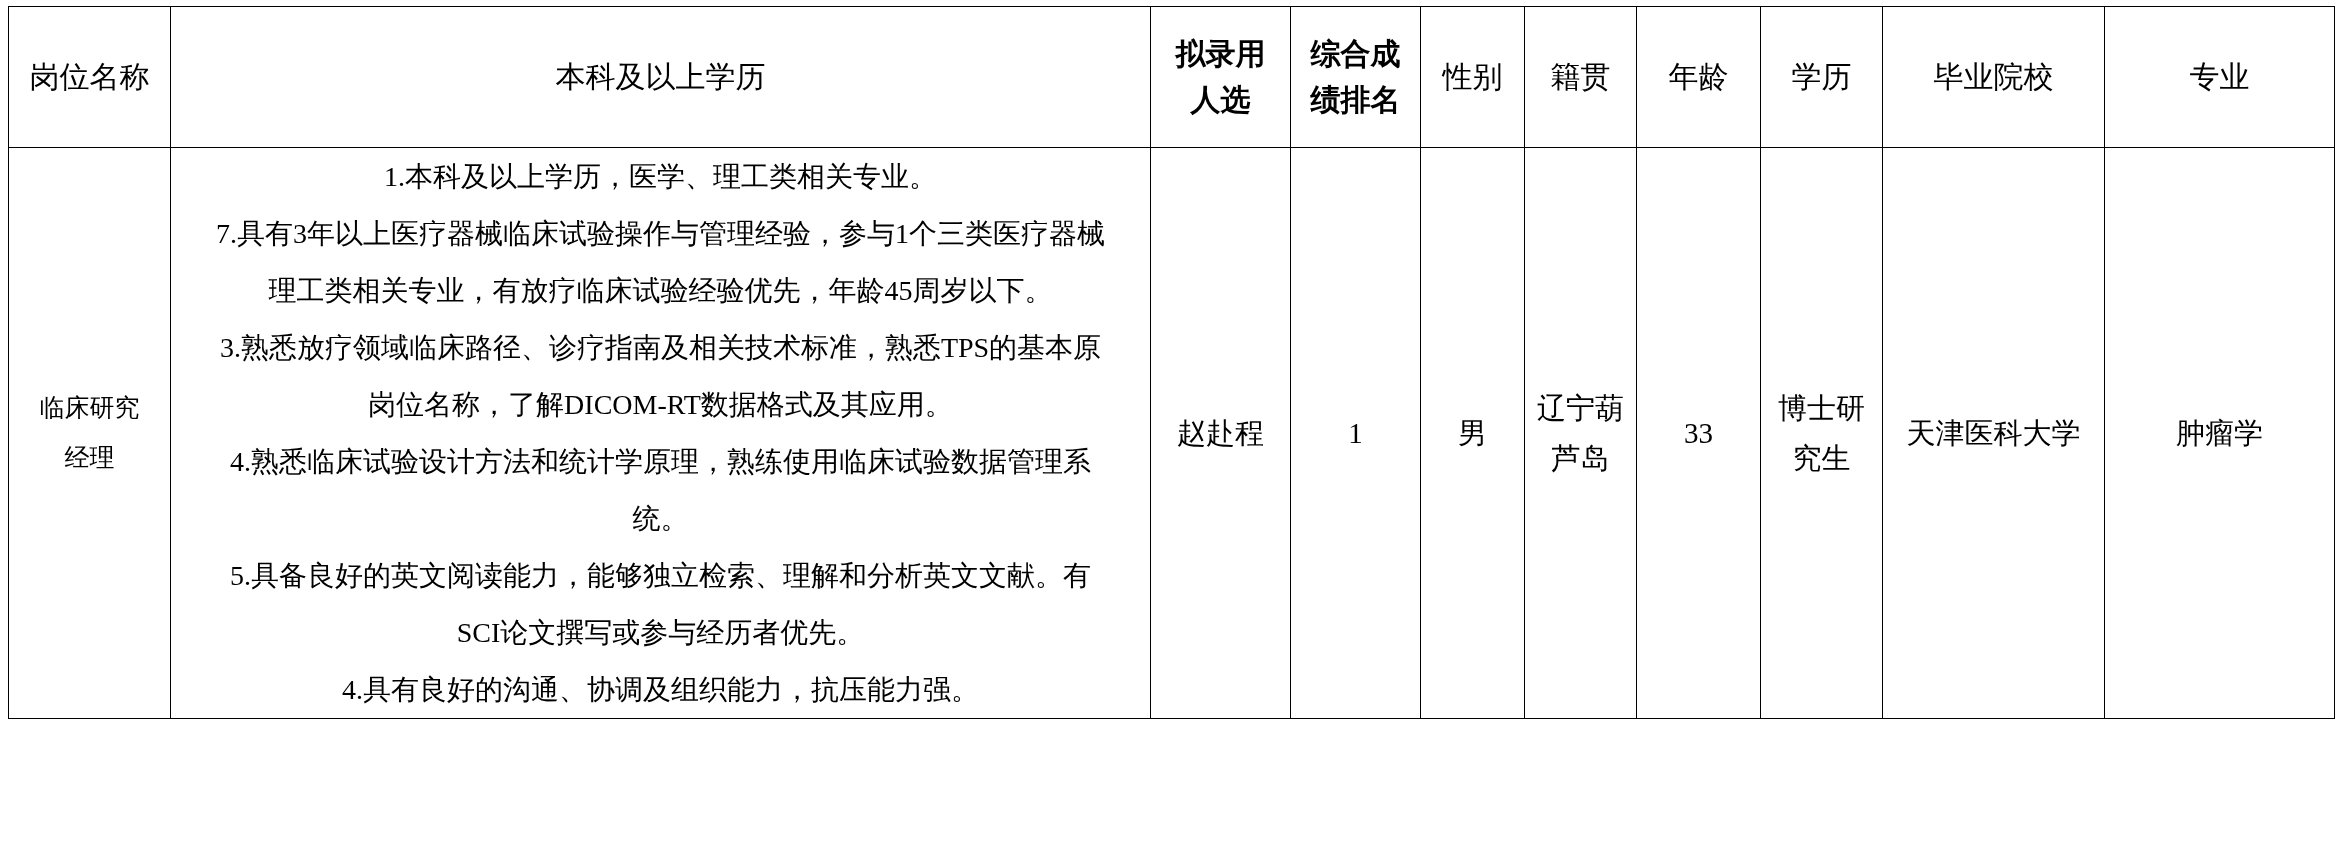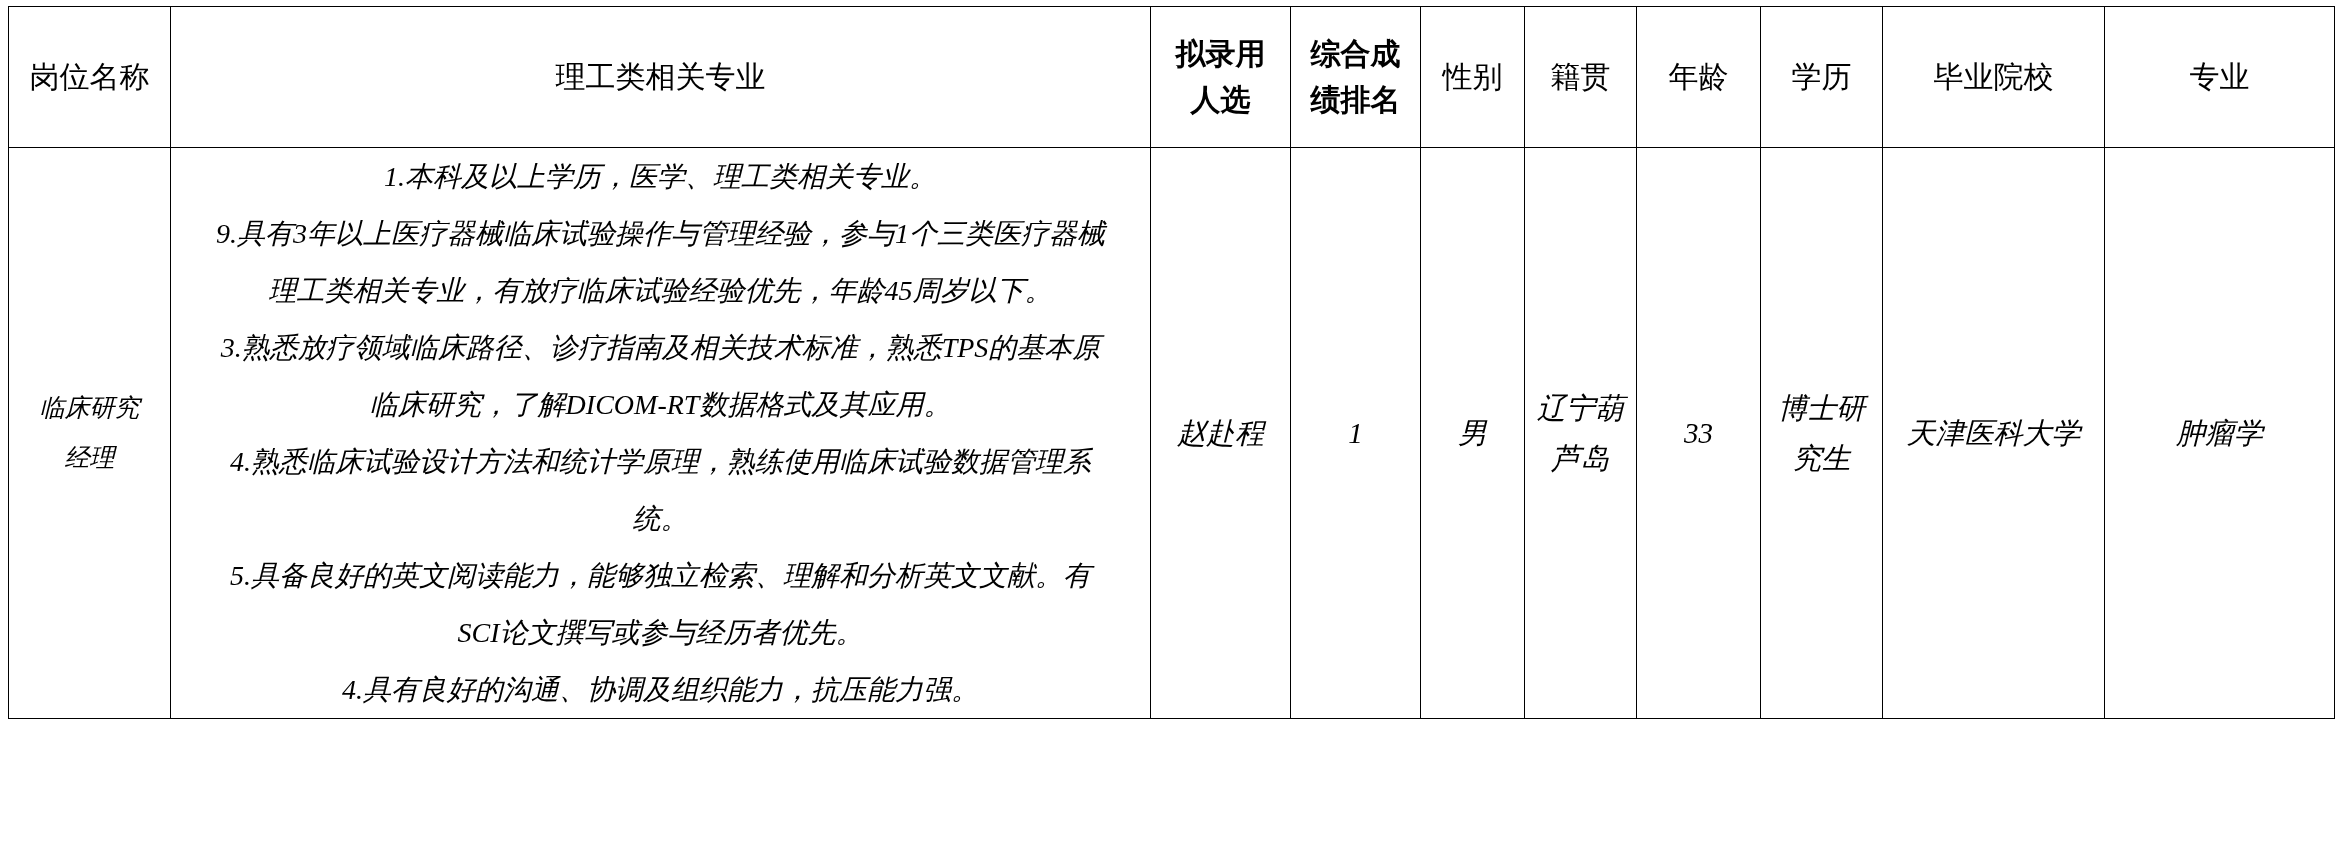--- a/index.html
+++ b/index.html
@@ -57,21 +57,20 @@
   }
   .hdr-two-line {
     display: block;
     line-height: 46px;
     font-weight: bold;
   }
 
   tbody td {
     font-size: 28px;
     line-height: 42px;
-    font-style: italic;
   }
   td.cell-position {
     font-size: 25px;
     line-height: 50px;
   }
   td.cell-requirements {
     text-align: left;
     vertical-align: top;
     padding: 20px 18px 16px 20px;
     font-size: 28px;
@@ -111,21 +110,21 @@
       <col class="c-gender">
       <col class="c-origin">
       <col class="c-age">
       <col class="c-edu">
       <col class="c-school">
       <col class="c-major">
     </colgroup>
     <thead>
       <tr>
         <td>岗位名称</td>
-        <td>理工类相关专业</td>
+        <td>本科及以上学历</td>
         <td>
           <span class="hdr-two-line">拟录用</span>
           <span class="hdr-two-line">人选</span>
         </td>
         <td>
           <span class="hdr-two-line">综合成</span>
           <span class="hdr-two-line">绩排名</span>
         </td>
         <td>性别</td>
         <td>籍贯</td>
@@ -136,24 +135,24 @@
       </tr>
     </thead>
     <tbody>
       <tr>
         <td class="cell-position">
           <span class="stacked">临床研究</span>
           <span class="stacked">经理</span>
         </td>
         <td class="cell-requirements">
           <span class="req-line">1.本科及以上学历，医学、理工类相关专业。</span>
-          <span class="req-line">9.具有3年以上医疗器械临床试验操作与管理经验，参与1个三类医疗器械</span>
+          <span class="req-line">7.具有3年以上医疗器械临床试验操作与管理经验，参与1个三类医疗器械</span>
           <span class="req-line">理工类相关专业，有放疗临床试验经验优先，年龄45周岁以下。</span>
           <span class="req-line">3.熟悉放疗领域临床路径、诊疗指南及相关技术标准，熟悉TPS的基本原</span>
-          <span class="req-line">临床研究，了解DICOM-RT数据格式及其应用。</span>
+          <span class="req-line">岗位名称，了解DICOM-RT数据格式及其应用。</span>
           <span class="req-line">4.熟悉临床试验设计方法和统计学原理，熟练使用临床试验数据管理系</span>
           <span class="req-line">统。</span>
           <span class="req-line">5.具备良好的英文阅读能力，能够独立检索、理解和分析英文文献。有</span>
           <span class="req-line">SCI论文撰写或参与经历者优先。</span>
           <span class="req-line">4.具有良好的沟通、协调及组织能力，抗压能力强。</span>
         </td>
         <td class="cell-candidate">赵赴程</td>
         <td class="cell-rank">1</td>
         <td class="cell-gender">男</td>
         <td class="cell-origin">

